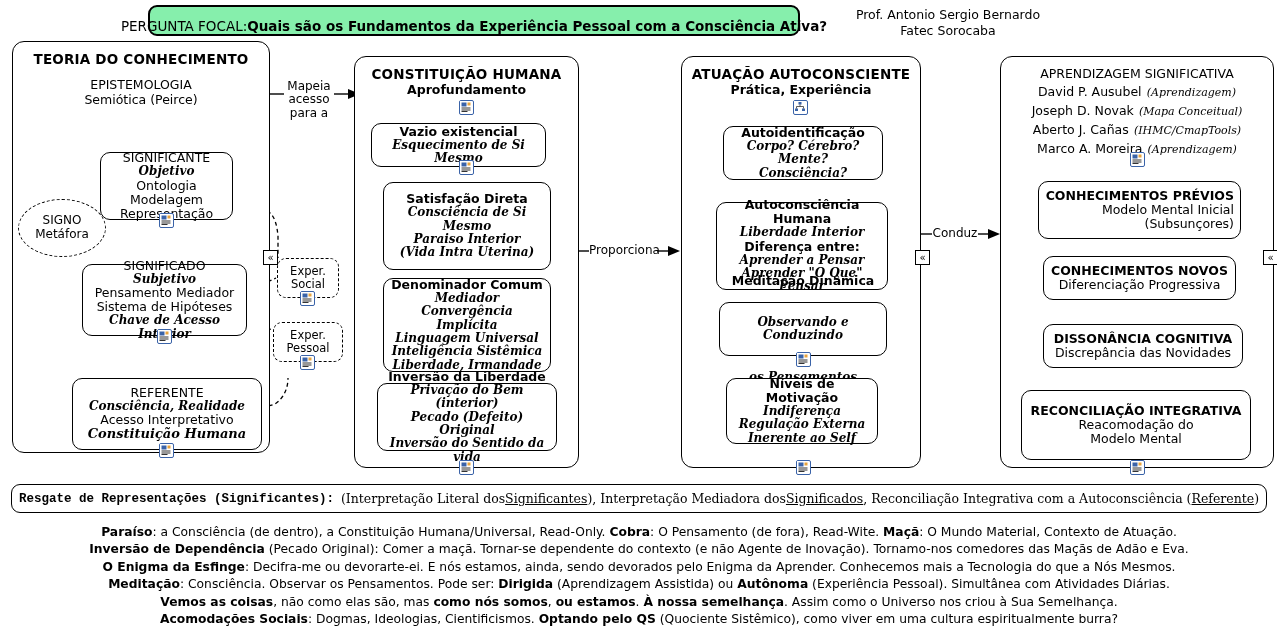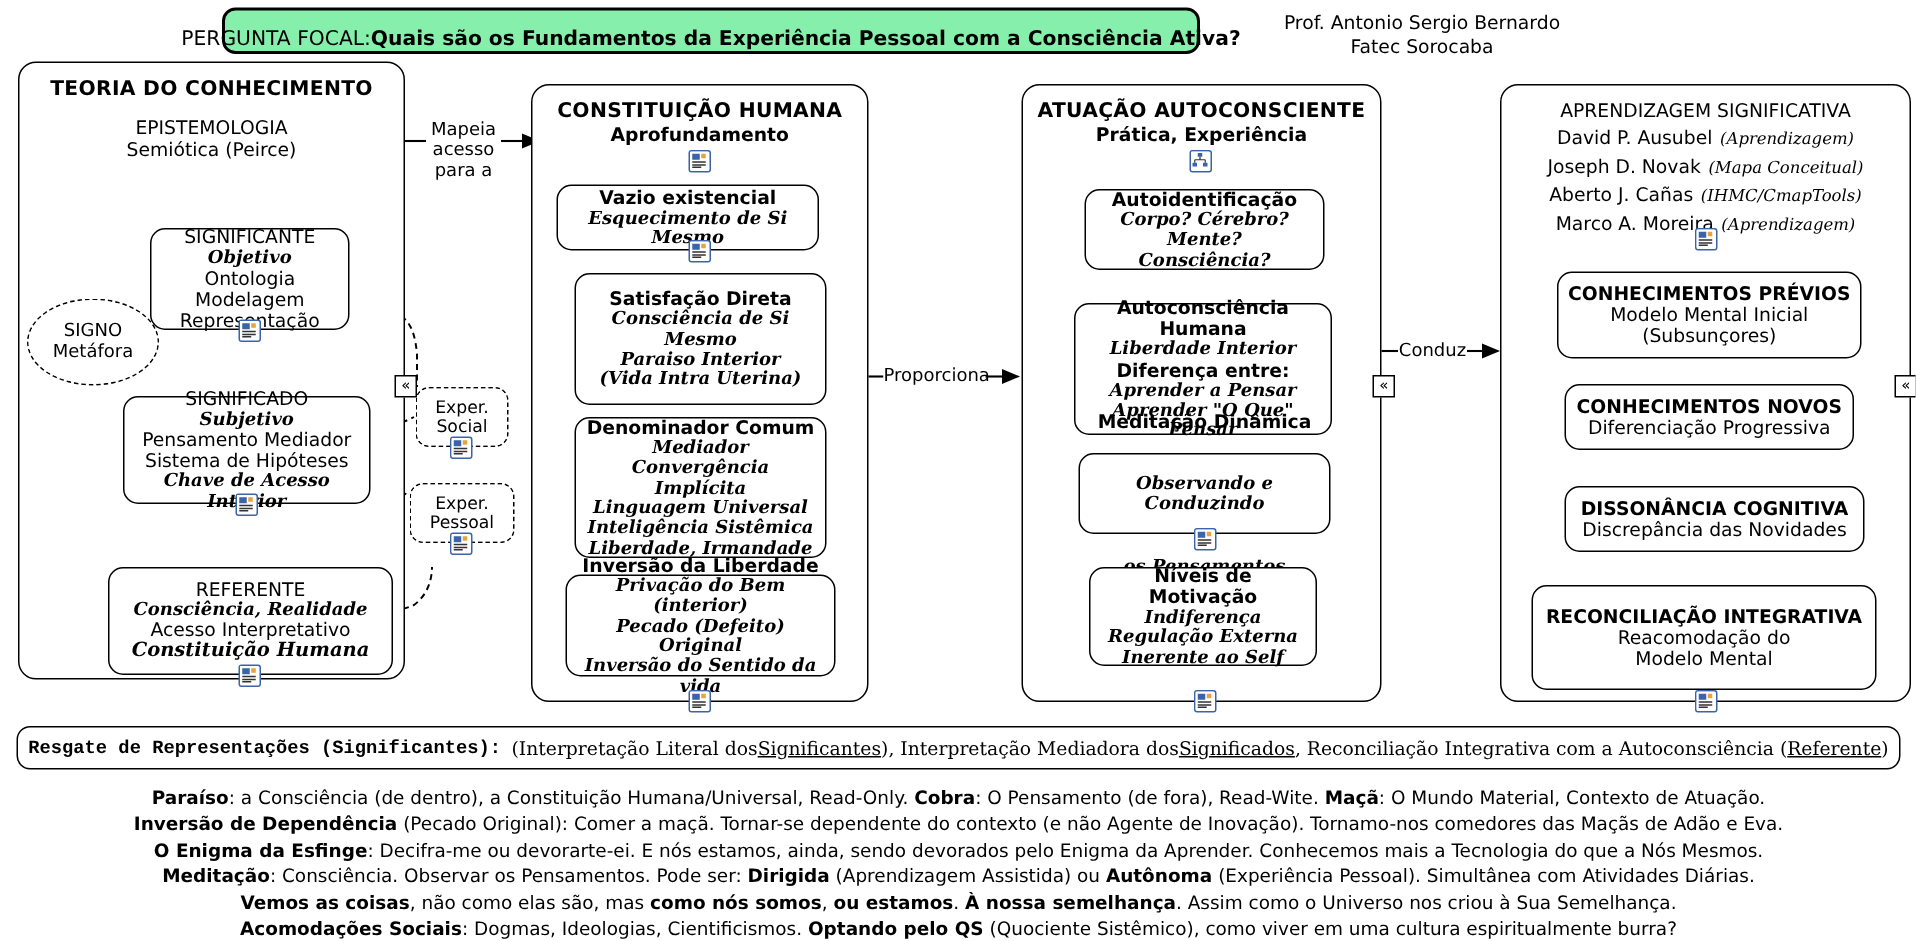--- a/index.html
+++ b/index.html
@@ -436,21 +436,21 @@
     <svg width="12" height="12" viewBox="0 0 12 12">
         <rect x="0" y="0" width="12" height="12" fill="#fff"></rect>
         <rect x="1.5" y="1.5" width="5" height="4" fill="#3a63a8"></rect>
         <rect x="7.5" y="1.5" width="3" height="3" fill="#e8a33d"></rect>
         <rect x="1.5" y="6.5" width="9" height="1" fill="#333"></rect>
         <rect x="1.5" y="8.5" width="9" height="1" fill="#333"></rect>
         <rect x="1.5" y="10" width="6" height="1" fill="#333"></rect>
       </svg>
   </span>
 
-  <div class="rbox" id="node-previos" style="left:1038px; top:181px; width:203px; height:58px;">
+  <div class="rbox" id="node-previos" style="left:1038px; top:181px; width:203px; height:58px;align-items:flex-end;">
     <div class="ttl-sm">CONHECIMENTOS PRÉVIOS</div>
     <div class="plain">Modelo Mental Inicial</div>
     <div class="plain">(Subsunçores)</div>
   </div>
 
   <div class="rbox" id="node-novos" style="left:1043px; top:256px; width:193px; height:44px;">
     <div class="ttl-sm">CONHECIMENTOS NOVOS</div>
     <div class="plain">Diferenciação Progressiva</div>
   </div>
 

